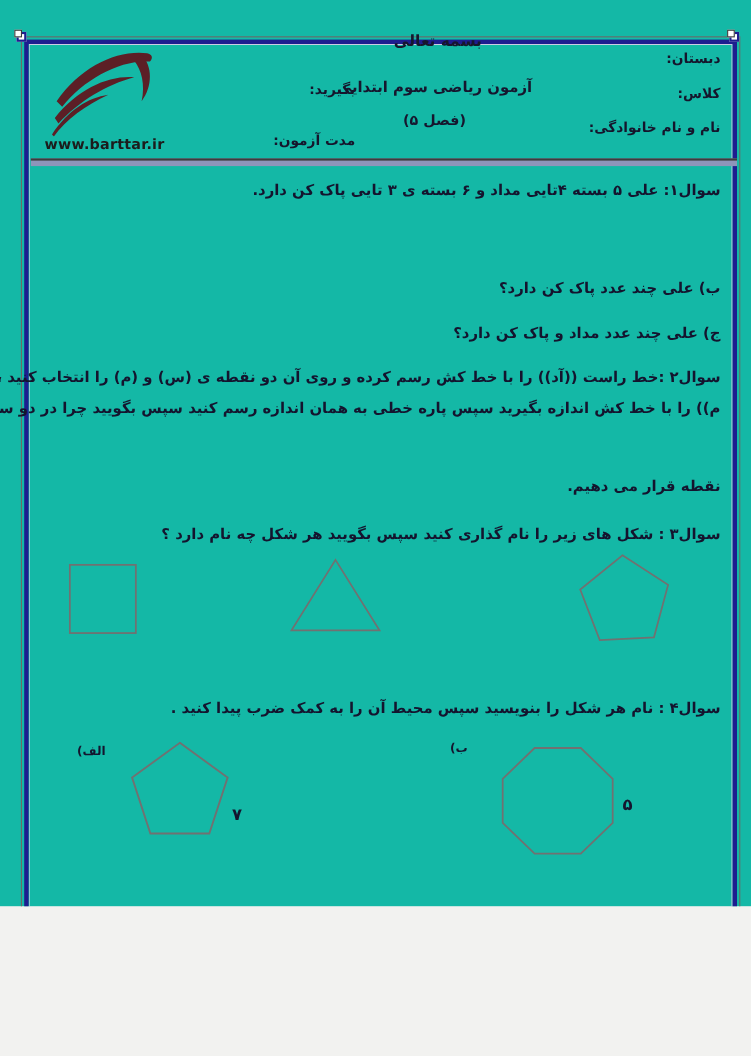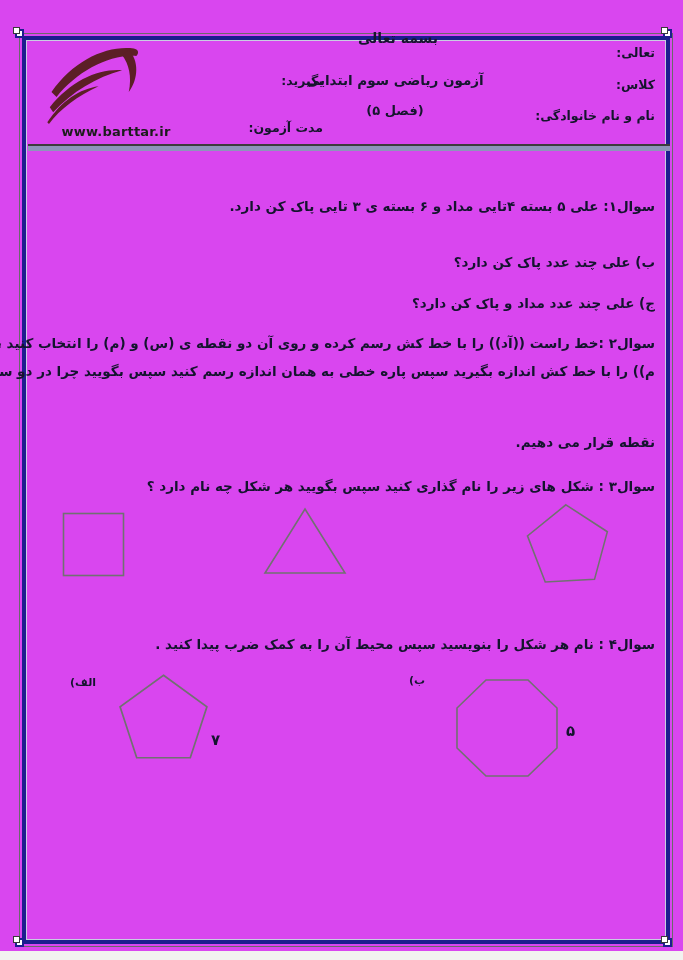--- a/index.html
+++ b/index.html
@@ -1,17 +1,17 @@
 <!DOCTYPE html>
 <html lang="fa"><head>
 <meta charset="utf-8">
 <style>
   html,body{margin:0;padding:0;background:#f2f2f0;}
   .page{
-    position:relative;width:683px;height:951px;background:#d946ef;
+    position:relative;width:683px;height:824px;background:#14b8a6;
     font-family:"DejaVu Sans",sans-serif;overflow:hidden;
     color:#16162e;
   }
   
   .frame{
     position:absolute;left:22px;top:36px;width:648px;height:908px;
     border:4px solid #1d1d8f;
     outline:1px solid #6a6a6a;
     outline-offset:2px;
     box-shadow:inset 0 0 0 1px #c9cde2;
@@ -33,33 +33,33 @@
   
   .hdr-label{position:absolute;direction:rtl;font-size:12.5px;font-weight:700;color:#15152c;white-space:nowrap;}
   .bismillah{position:absolute;left:333px;top:30px;width:130px;text-align:center;font-size:14px;font-weight:700;direction:rtl;}
   .exam-title{position:absolute;left:305px;top:72px;width:180px;text-align:center;font-size:13.5px;font-weight:700;direction:rtl;}
   .chapter{position:absolute;left:350px;top:103px;width:90px;text-align:center;font-size:13px;font-weight:700;direction:rtl;}
   .right-fields .hdr-label{right:28px;text-align:right;}
   .date-label{right:360px;top:73px;}
   .duration-label{right:360px;top:120px;}
 
   .logo{position:absolute;left:40px;top:40px;width:112px;height:84px;}
-  .website{position:absolute;left:26px;top:124px;width:138px;text-align:center;font-size:13px;font-weight:700;color:#1c1c1c;letter-spacing:0.2px;margin-left:21px;}
+  .website{position:absolute;left:26px;top:124px;width:138px;text-align:center;font-size:13px;font-weight:700;color:#1c1c1c;letter-spacing:0.2px;}
 
   .divider{
     position:absolute;left:28px;top:144px;width:642px;height:7px;
     background:#8d95ba;border-top:2px solid #3c3c3c;box-sizing:border-box;
   }
 
   
   .qline{
     position:absolute;right:28px;direction:rtl;text-align:right;
     font-size:13.5px;font-weight:700;color:#14142e;white-space:nowrap;
   }
-  .q1-title{top:165px;margin-top:33px;}
+  .q1-title{top:165px;}
   .q1-a{top:211px;}
   .q1-b{top:254px;}
   .q1-c{top:295px;}
   .q2-l1{top:335px;}
   .q2-l2{top:363px;}
   .q2-l3{top:391px;margin-top:43px;}
   .q3-title{top:478px;}
   .q4-title{top:636px;}
 
   
@@ -86,21 +86,21 @@
 
   <div class="frame"></div>
   <div class="corner tl"></div>
   <div class="corner tr"></div>
   <div class="corner bl"></div>
   <div class="corner br"></div>
 
   <div class="bismillah">بسمه تعالی</div>
 
   <div class="right-fields">
-    <div class="hdr-label" style="top:45px;">تعالی:</div>
+    <div class="hdr-label" style="top:45px;">دبستان:</div>
     <div class="hdr-label" style="top:77px;">کلاس:</div>
     <div class="hdr-label" style="top:108px;margin-left:48px;">نام و نام خانوادگی:</div>
   </div>
 
   <div class="exam-title">آزمون ریاضی سوم ابتدایی</div>
   <div class="chapter">(فصل ۵)</div>
 
   <div class="hdr-label date-label">بگیرید:</div>
   <div class="hdr-label duration-label">مدت آزمون:</div>
 

